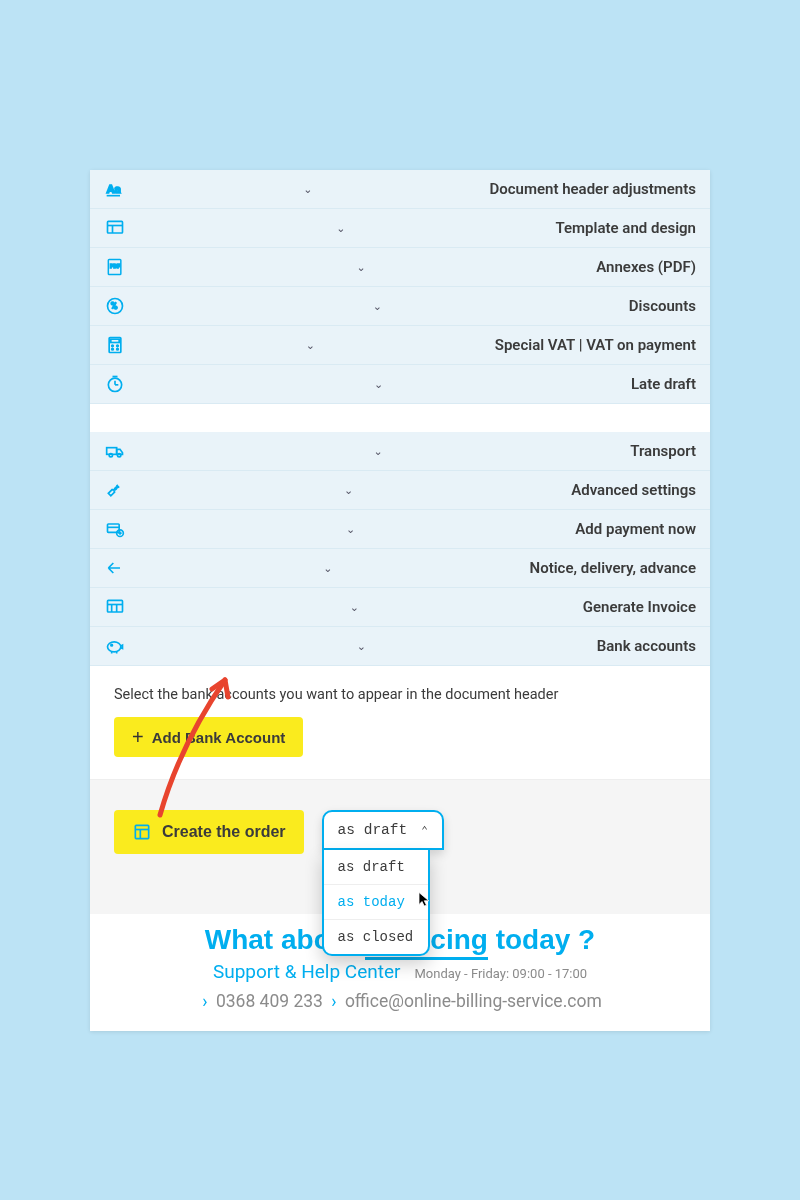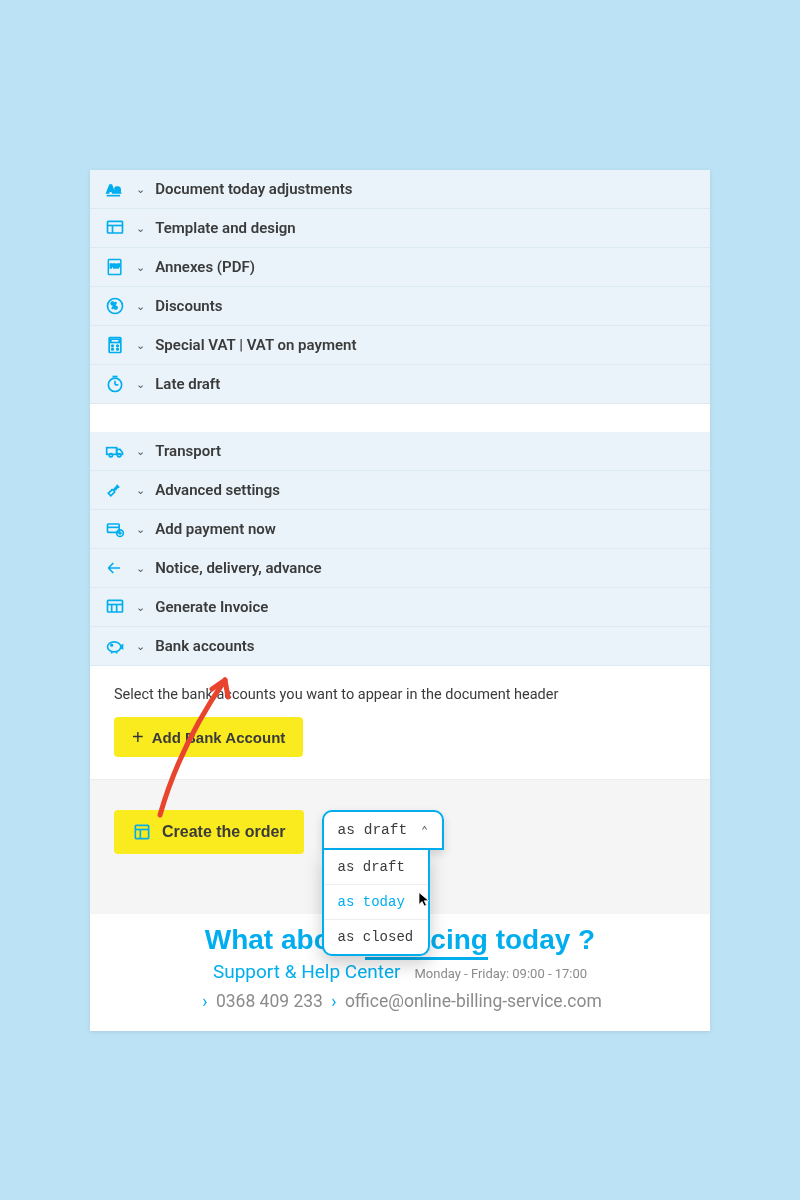--- a/index.html
+++ b/index.html
@@ -19,25 +19,26 @@
     background: #fff;
     box-shadow: 0 1px 4px rgba(0,0,0,0.1);
   }
   .accordion {
     display: flex;
     flex-direction: column;
   }
   .acc-header {
     display: flex;
     align-items: center;
-    gap: 10px;
+    gap: 22px;
     padding: 8px 14px;
     background: #E9F3F9;
     border-bottom: 1px solid #D9EAF3;
     cursor: pointer;
+    justify-content: space-between;
   }
   .acc-icon {
     width: 22px;
     height: 22px;
     display: flex;
     align-items: center;
     justify-content: center;
     color: #00AEEF;
   }
   .chev {
@@ -207,21 +208,21 @@
 
   <div class="accordion">
     <div class="acc-header">
       <span class="acc-icon">
         <svg width="20" height="20" viewBox="0 0 24 24" fill="none" stroke="currentColor" stroke-width="2">
             <text x="2" y="17" font-size="14" fill="currentColor" font-weight="bold">Aa</text>
             <line x1="2" y1="20" x2="18" y2="20"></line>
           </svg>
       </span>
       <span class="chev">⌄</span>
-      <span class="acc-label">Document today adjustments</span>
+      <span class="acc-label">Document header adjustments</span>
     </div>
     <div class="acc-header">
       <span class="acc-icon">
         <svg width="20" height="20" viewBox="0 0 24 24" fill="none" stroke="currentColor" stroke-width="2">
             <rect x="3" y="4" width="18" height="14" rx="1"></rect>
             <line x1="3" y1="9" x2="21" y2="9"></line>
             <line x1="9" y1="9" x2="9" y2="18"></line>
           </svg>
       </span>
       <span class="chev">⌄</span>

